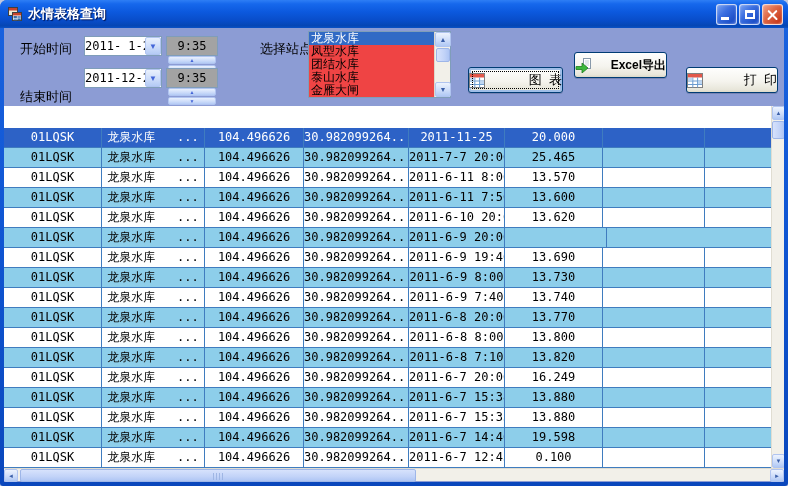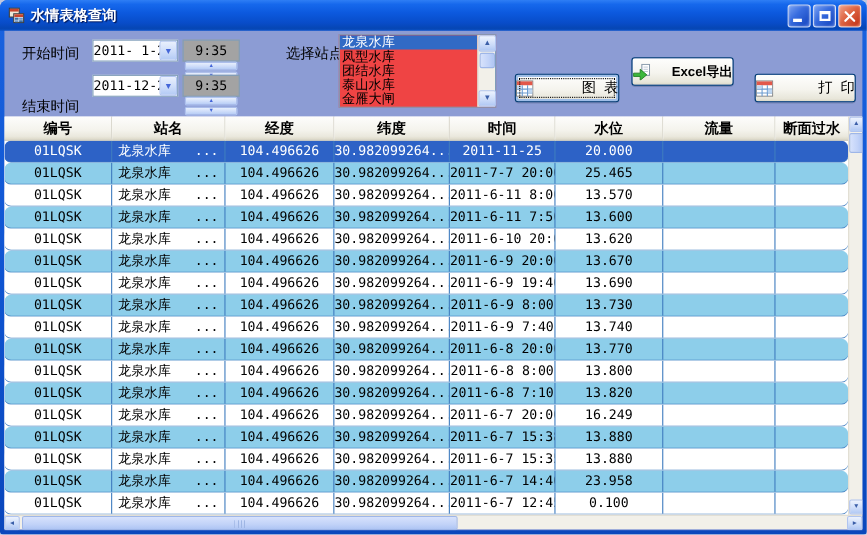--- a/index.html
+++ b/index.html
@@ -115,21 +115,21 @@
   
   .grid { position:absolute; left:0; top:78px; width:780px; height:375px; background:#fff; }
   .grid-header { position:absolute; left:0; top:0; width:767px; height:22px; display:flex; }
   .grid-hcell {
     height:22px; overflow:hidden; white-space:nowrap;
     background:linear-gradient(180deg,#FDFDFC 0%,#F4F3EC 60%,#EAE8DD 86%,#DCD9C8 100%);
     border-right:1px solid #D8D5CA; border-bottom:1px solid #B8B4A4;
     font-size:13px; font-weight:bold; color:#000; text-align:center; line-height:21px;
   }
   .grid-body { position:absolute; left:0; top:22px; width:767px; height:340px; overflow:hidden; background:#fff; }
-  .grid-row { display:flex; height:20px; background:#fff; border-bottom:1px solid #3F7CBF;border-radius:6px; }
+  .grid-row { display:flex; height:20px; background:#fff; border-bottom:1px solid #3F7CBF; }
   .grid-row.alt { background:#8DCEEA; }
   .grid-row.selected { background:#2D62C6; }
   .grid-row.selected .grid-cell { color:#fff; }
   .grid-cell {
     height:19px; overflow:hidden; white-space:pre;
     font-family:"DejaVu Sans Mono", monospace; font-size:12px; color:#000;
     text-align:center; line-height:19px; border-right:1px solid #3F7CBF;
   }
   .c0{width:98px;} .c1{width:103px;} .c2{width:99px;} .c3{width:105px;}
   .c4{width:96px;} .c5{width:98px;} .c6{width:102px;} .c7{width:66px; border-right:none;}
@@ -270,30 +270,20 @@
         <rect x="0.5" y="0.5" width="15" height="14" fill="#fff" stroke="#808080"></rect>
         <rect x="1" y="1" width="14" height="3.5" fill="#E2584A"></rect>
         <path d="M1 8h14M1 11.5h14M5.8 4.5v10M10.6 4.5v10" stroke="#6C9CD0" stroke-width="1" fill="none"></path>
         <rect x="1" y="4.8" width="4.4" height="2.8" fill="#BFD7F2"></rect>
         <rect x="11" y="8.3" width="4" height="2.8" fill="#BFD7F2"></rect>
       </svg>
       <span style="white-space:pre;">打  印</span>
     </div>
 
     <div class="grid">
-      <div class="grid-header">
-          <div class="grid-hcell c0">编号</div>
-          <div class="grid-hcell c1">站名</div>
-          <div class="grid-hcell c2">经度</div>
-          <div class="grid-hcell c3">纬度</div>
-          <div class="grid-hcell c4">时间</div>
-          <div class="grid-hcell c5">水位</div>
-          <div class="grid-hcell c6">流量</div>
-          <div class="grid-hcell c7">断面过水</div>
-        </div>
       <div class="grid-body">
           <div class="grid-row selected">
             <div class="grid-cell c0">01LQSK</div>
             <div class="grid-cell c1">龙泉水库   ...</div>
             <div class="grid-cell c2">104.496626</div>
             <div class="grid-cell c3">30.982099264...</div>
             <div class="grid-cell c4">2011-11-25</div>
             <div class="grid-cell c5">20.000</div>
             <div class="grid-cell c6"></div>
             <div class="grid-cell c7"></div>
@@ -337,21 +327,20 @@
             <div class="grid-cell c5">13.620</div>
             <div class="grid-cell c6"></div>
             <div class="grid-cell c7"></div>
           </div>
           <div class="grid-row alt">
             <div class="grid-cell c0">01LQSK</div>
             <div class="grid-cell c1">龙泉水库   ...</div>
             <div class="grid-cell c2">104.496626</div>
             <div class="grid-cell c3">30.982099264...</div>
             <div class="grid-cell c4">2011-6-9 20:00</div>
-            <div class="grid-cell c5">13.670</div>
             <div class="grid-cell c6"></div>
             <div class="grid-cell c7"></div>
           </div>
           <div class="grid-row">
             <div class="grid-cell c0">01LQSK</div>
             <div class="grid-cell c1">龙泉水库   ...</div>
             <div class="grid-cell c2">104.496626</div>
             <div class="grid-cell c3">30.982099264...</div>
             <div class="grid-cell c4">2011-6-9 19:40</div>
             <div class="grid-cell c5">13.690</div>
@@ -437,21 +426,21 @@
             <div class="grid-cell c5">13.880</div>
             <div class="grid-cell c6"></div>
             <div class="grid-cell c7"></div>
           </div>
           <div class="grid-row alt">
             <div class="grid-cell c0">01LQSK</div>
             <div class="grid-cell c1">龙泉水库   ...</div>
             <div class="grid-cell c2">104.496626</div>
             <div class="grid-cell c3">30.982099264...</div>
             <div class="grid-cell c4">2011-6-7 14:40</div>
-            <div class="grid-cell c5">23.958</div>
+            <div class="grid-cell c5">19.598</div>
             <div class="grid-cell c6"></div>
             <div class="grid-cell c7"></div>
           </div>
           <div class="grid-row">
             <div class="grid-cell c0">01LQSK</div>
             <div class="grid-cell c1">龙泉水库   ...</div>
             <div class="grid-cell c2">104.496626</div>
             <div class="grid-cell c3">30.982099264...</div>
             <div class="grid-cell c4">2011-6-7 12:45</div>
             <div class="grid-cell c5">0.100</div>

